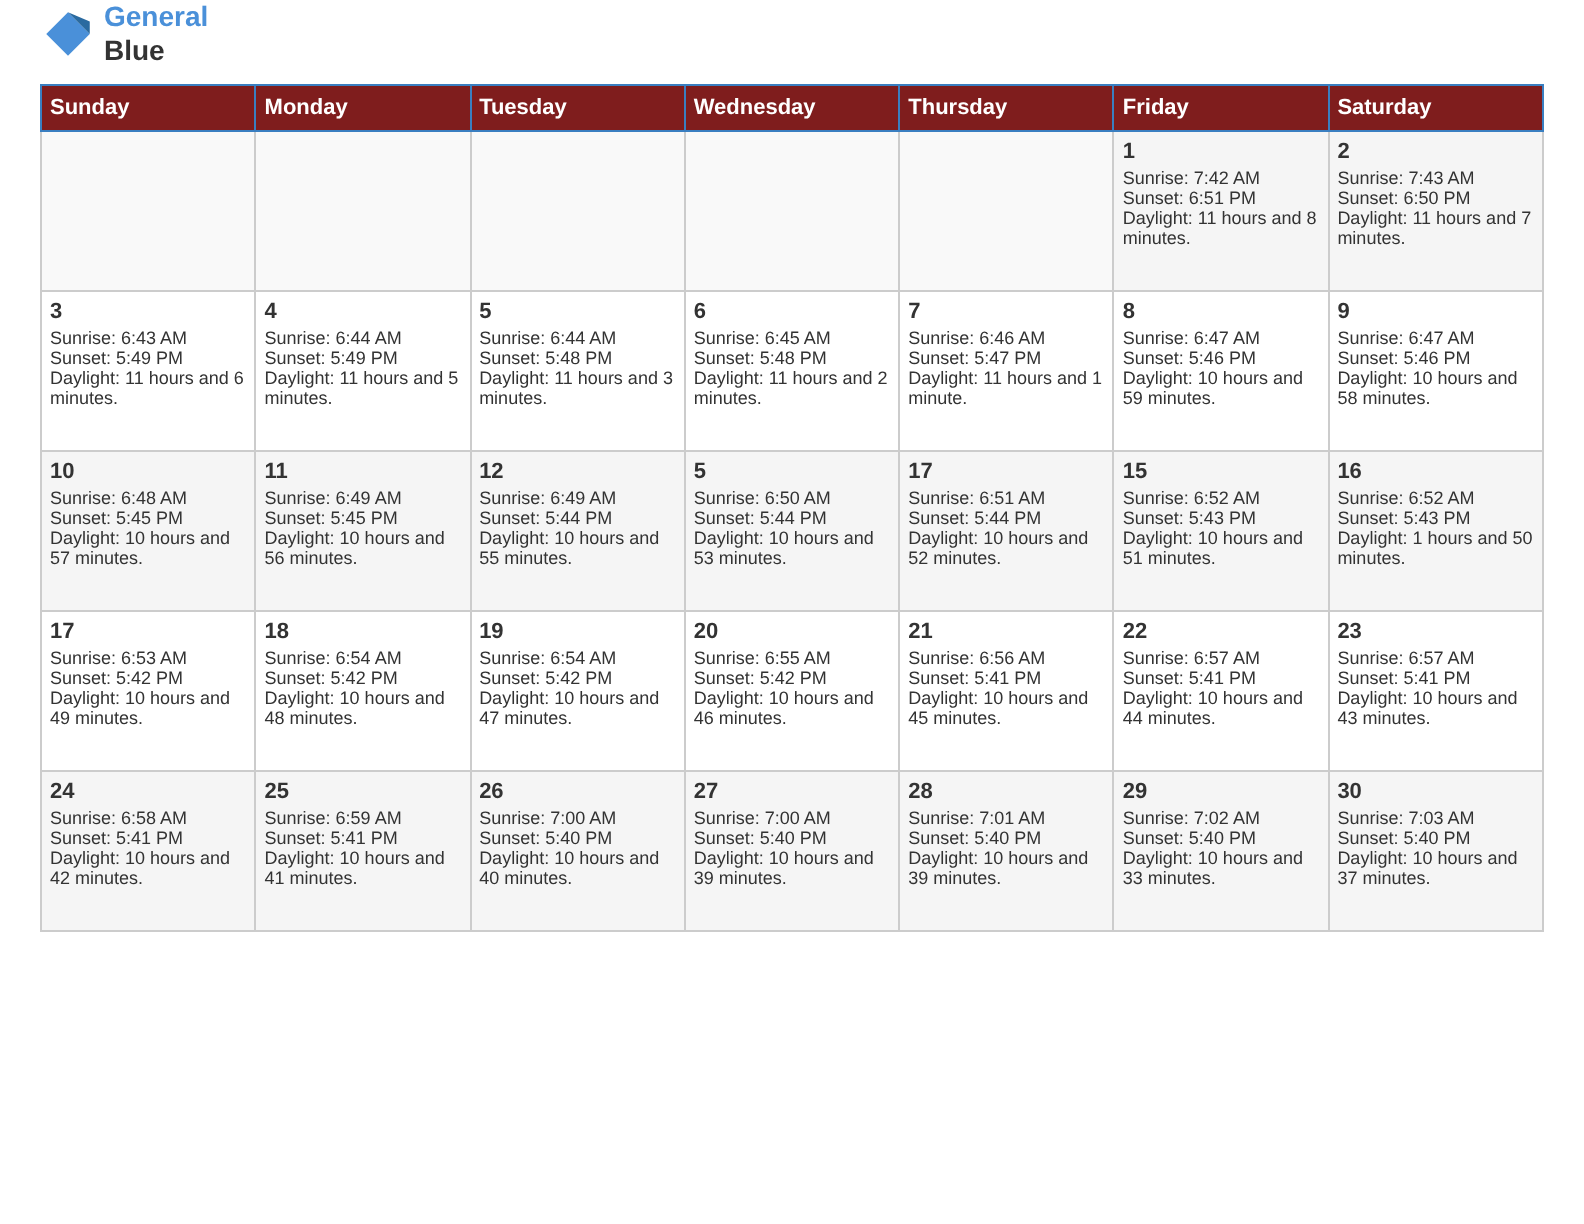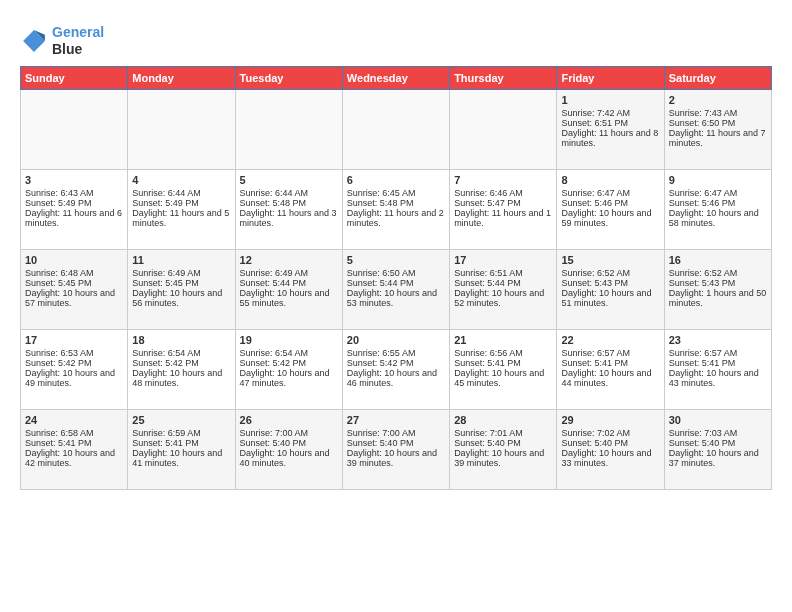--- a/index.html
+++ b/index.html
@@ -6,21 +6,21 @@
     body {
       font-family: Arial, sans-serif;
       background: #fff;
       width: 792px;
       height: 612px;
       overflow: hidden;
     }
     .page {
       width: 792px;
       height: 612px;
-      padding: 24px 20px 10px 20px;
+      padding: 0 20px 10px 20px;
     }
     .header {
       display: flex;
       align-items: flex-start;
       justify-content: space-between;
       margin-bottom: 8px;
     }
     .logo {
       display: flex;
       align-items: center;
@@ -52,21 +52,21 @@
       font-size: 14px;
       color: #333;
       font-weight: 600;
     }
     table {
       width: 100%;
       border-collapse: collapse;
       table-layout: fixed;
     }
     thead th {
-      background-color: #ef4444;
+      background-color: #7f1d1d;
       color: #fff;
       font-size: 11px;
       font-weight: bold;
       padding: 5px 4px;
       text-align: left;
       border: 1px solid #3a7fc1;
     }
     tbody td {
       border: 1px solid #ccc;
       vertical-align: top;

